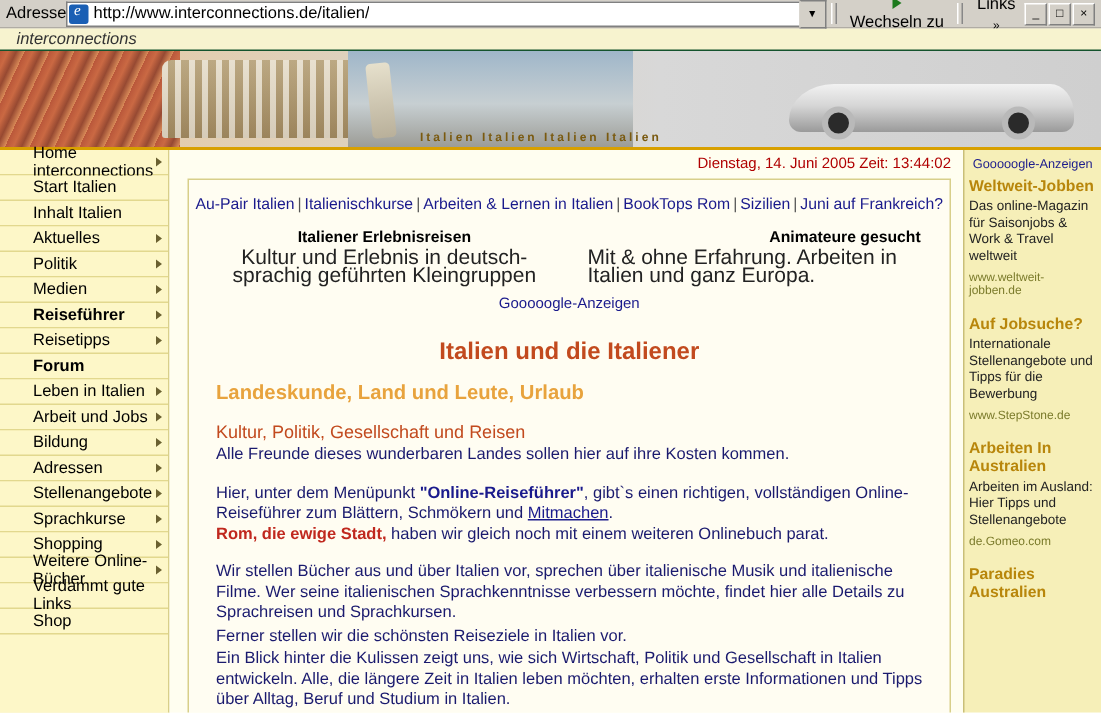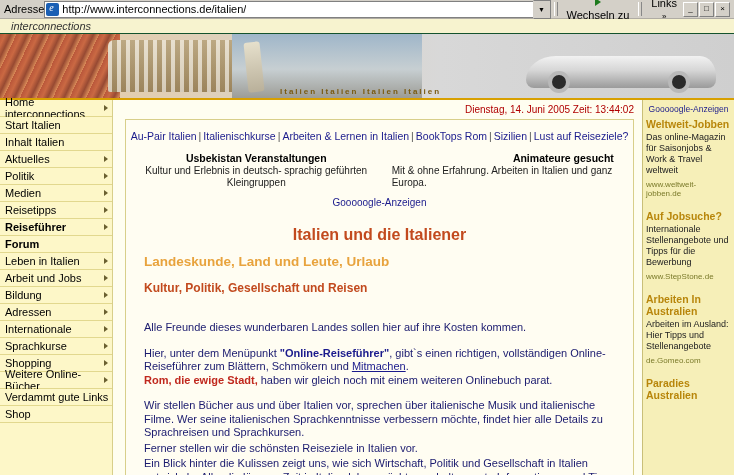--- a/index.html
+++ b/index.html
@@ -204,21 +204,21 @@
   .nav {
     width: 112px;
     background: #f6efb8;
     border-right: 1px solid #d8cf8a;
     flex: 0 0 auto;
   }
   .nav-item {
     height: 16px;
     display: flex;
     align-items: center;
-    padding-left: 5px;
+    padding-left: 22px;
     font-size: 11px;
     color: #000;
     background: #fdf7c8;
     border-bottom: 1px solid #e2d88e;
     position: relative;
     cursor: default;
   }
   .nav-item .arrow {
     position: absolute;
     right: 4px;
@@ -279,21 +279,21 @@
     gap: 10px;
   }
   .ad-col { width: 46%; }
   .ad-title {
     font-size: 10.5px;
     font-weight: bold;
     color: #000;
     text-align: center;
   }
   .ad-text {
-    font-size: 10px;
+    font-size: 14px;
     color: #222;
     text-align: center;
     line-height: 12px;
     margin-top: 1px;
   }
   .ad-left .ad-text { text-align: center; }
   .goog-center {
     text-align: center;
     font-size: 10px;
     color: #1a1a8c;
@@ -314,22 +314,22 @@
   }
   h2.sub1 {
     font-size: 13.5px;
     color: #e8a33d;
     margin: 0 0 12px 0;
     font-weight: bold;
   }
   h3.sub2 {
     font-size: 12px;
     color: #c24a1e;
-    margin: 0 0 26px 0;
-    font-weight: bold;
+    margin: 0 0 2px 0;
+    font-weight: normal;
   }
   p.para {
     font-size: 11px;
     color: #1a1a6e;
     line-height: 13.5px;
     margin: 0 0 12px 0;
   }
   .lnk { color: #1a1a8c; font-weight: bold; text-decoration: none; }
   .lnk-u { color: #1a1a8c; text-decoration: underline; }
   .red-b { color: #c0281e; font-weight: bold; }
@@ -429,49 +429,49 @@
       <span class="arrow"></span>
     </div>
     <div class="nav-item">
       <span>Politik</span>
       <span class="arrow"></span>
     </div>
     <div class="nav-item">
       <span>Medien</span>
       <span class="arrow"></span>
     </div>
-    <div class="nav-item">
-      <span>Reisetipps</span>
-      <span class="arrow"></span>
-    </div>
     <div class="nav-item active">
       <span>Reiseführer</span>
       <span class="arrow"></span>
     </div>
+    <div class="nav-item">
+      <span>Reisetipps</span>
+      <span class="arrow"></span>
+    </div>
     <div class="nav-item active">
       <span>Forum</span>
     </div>
     <div class="nav-item">
       <span>Leben in Italien</span>
       <span class="arrow"></span>
     </div>
     <div class="nav-item">
       <span>Arbeit und Jobs</span>
       <span class="arrow"></span>
     </div>
     <div class="nav-item">
       <span>Bildung</span>
       <span class="arrow"></span>
     </div>
     <div class="nav-item">
       <span>Adressen</span>
       <span class="arrow"></span>
     </div>
     <div class="nav-item">
-      <span>Internationale</span>
+      <span>Stellenangebote</span>
       <span class="arrow"></span>
     </div>
     <div class="nav-item">
       <span>Sprachkurse</span>
       <span class="arrow"></span>
     </div>
     <div class="nav-item">
       <span>Shopping</span>
       <span class="arrow"></span>
     </div>
@@ -487,26 +487,26 @@
     </div>
     <div class="nav-rest"></div>
   </div>
 
   <div class="center-col">
     <div class="date-line">Dienstag, 14. Juni 2005   Zeit: 13:44:02</div>
 
     <div class="content-box">
 
       <div class="toplinks">
-        <a href="#">Au-Pair Italien</a><span class="sep">|</span><a href="#">Italienischkurse</a><span class="sep">|</span><a href="#">Arbeiten &amp; Lernen in Italien</a><span class="sep">|</span><a href="#">BookTops Rom</a><span class="sep">|</span><a href="#">Sizilien</a><span class="sep">|</span><a href="#">Lust auf Reiseziele?</a>
+        <a href="#">Au-Pair Italien</a><span class="sep">|</span><a href="#">Italienischkurse</a><span class="sep">|</span><a href="#">Arbeiten &amp; Lernen in Italien</a><span class="sep">|</span><a href="#">BookTops Rom</a><span class="sep">|</span><a href="#">Sizilien</a><span class="sep">|</span><a href="#">Juni auf Frankreich?</a>
       </div>
 
       <div class="ad-row">
         <div class="ad-col ad-left">
-          <div class="ad-title">Usbekistan Veranstaltungen</div>
+          <div class="ad-title">Italiener Erlebnisreisen</div>
           <div class="ad-text">Kultur und Erlebnis in deutsch- sprachig geführten Kleingruppen</div>
         </div>
         <div class="ad-col">
           <div class="ad-title" style="text-align:right">Animateure gesucht</div>
           <div class="ad-text" style="text-align:left">Mit &amp; ohne Erfahrung. Arbeiten in Italien und ganz Europa.</div>
         </div>
       </div>
       <div class="goog-center">Gooooogle-Anzeigen</div>
 
       <div class="body-text">

